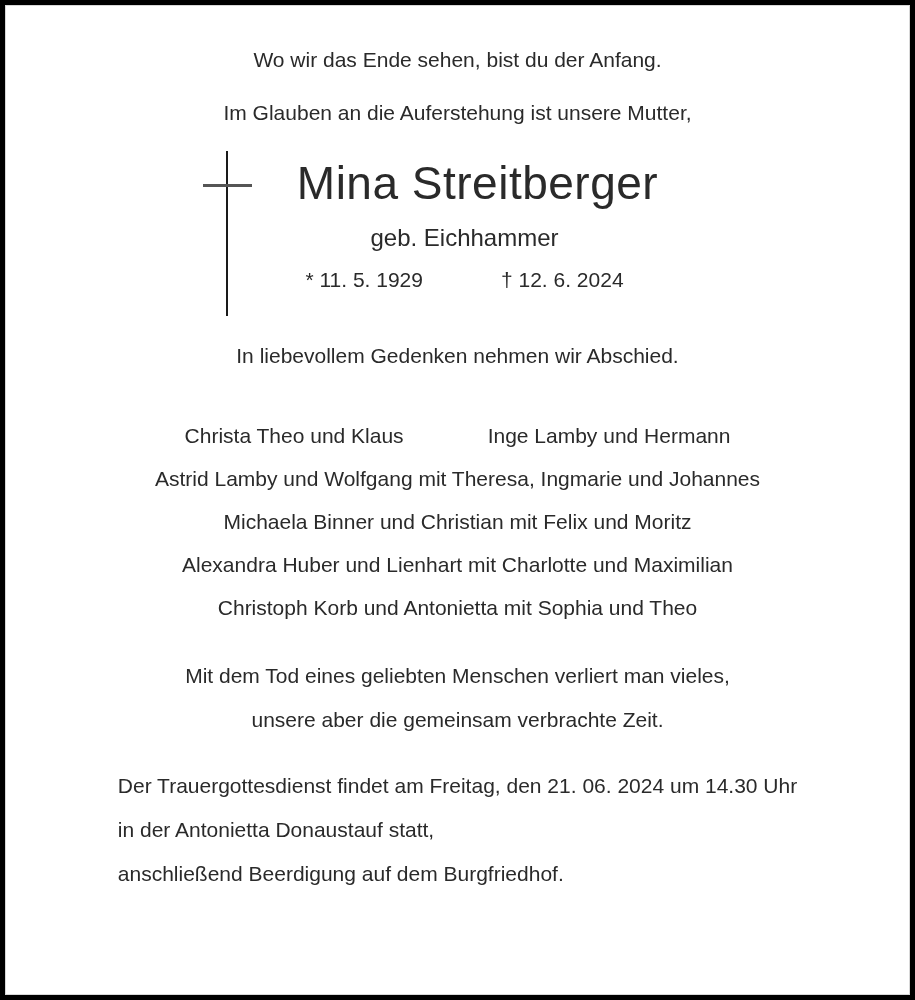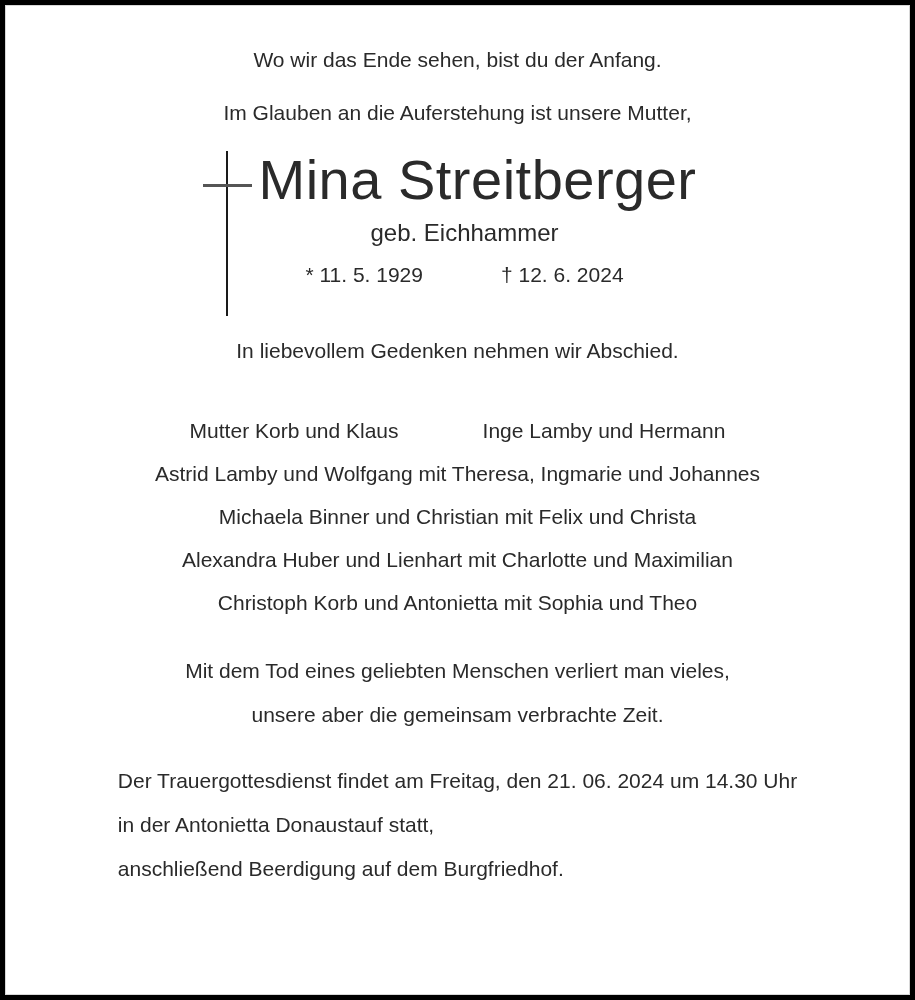--- a/index.html
+++ b/index.html
@@ -83,24 +83,24 @@
   }
   .cross .arm {
     position: absolute;
     left: 0;
     top: 33px;
     width: 49px;
     height: 3px;
     background: #555555;
   }
   .deceased-name {
-    font-size: 56px;
+    font-size: 46px;
     letter-spacing: 0.5px;
     line-height: 1.05;
-    margin: 0;
+    margin: 8px;
     padding-left: 40px;
   }
   .maiden-name {
     font-size: 24px;
     margin-top: 9px;
     padding-left: 14px;
   }
   .dates-row {
     margin-top: 16px;
     padding-left: 14px;
@@ -189,26 +189,26 @@
         <span class="txt">† 12. 6. 2024</span>
       </div>
 
     </div>
 
     <div class="txt remembrance">In liebevollem Gedenken nehmen wir Abschied.</div>
 
     <div class="family-block">
 
       <div class="family-pair-row">
-        <span class="txt">Mutter Korb und Klaus</span>
+        <span class="txt">Christa Theo und Klaus</span>
         <span class="txt">Inge Lamby und Hermann</span>
       </div>
 
       <div class="txt family-line">Astrid Lamby und Wolfgang mit Theresa, Ingmarie und Johannes</div>
-      <div class="txt family-line">Michaela Binner und Christian mit Felix und Christa</div>
+      <div class="txt family-line">Michaela Binner und Christian mit Felix und Moritz</div>
       <div class="txt family-line">Alexandra Huber und Lienhart mit Charlotte und Maximilian</div>
       <div class="txt family-line">Christoph Korb und Antonietta mit Sophia und Theo</div>
 
     </div>
 
     <div class="closing-verse">
       <div class="txt closing-line">Mit dem Tod eines geliebten Menschen verliert man vieles,</div>
       <div class="txt closing-line">unsere aber die gemeinsam verbrachte Zeit.</div>
     </div>
 

